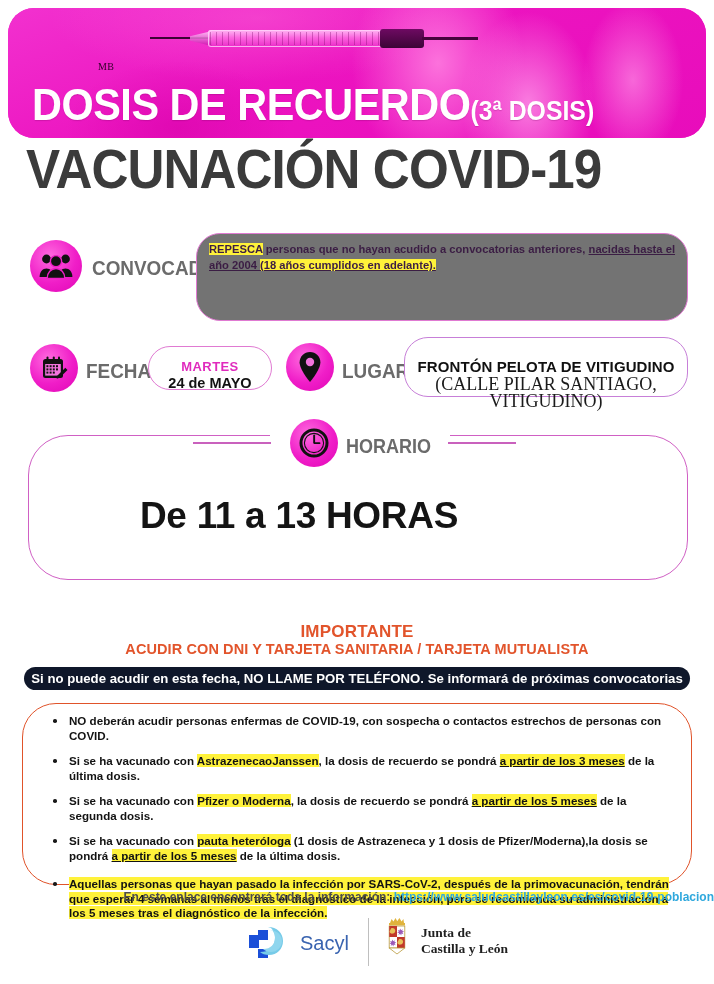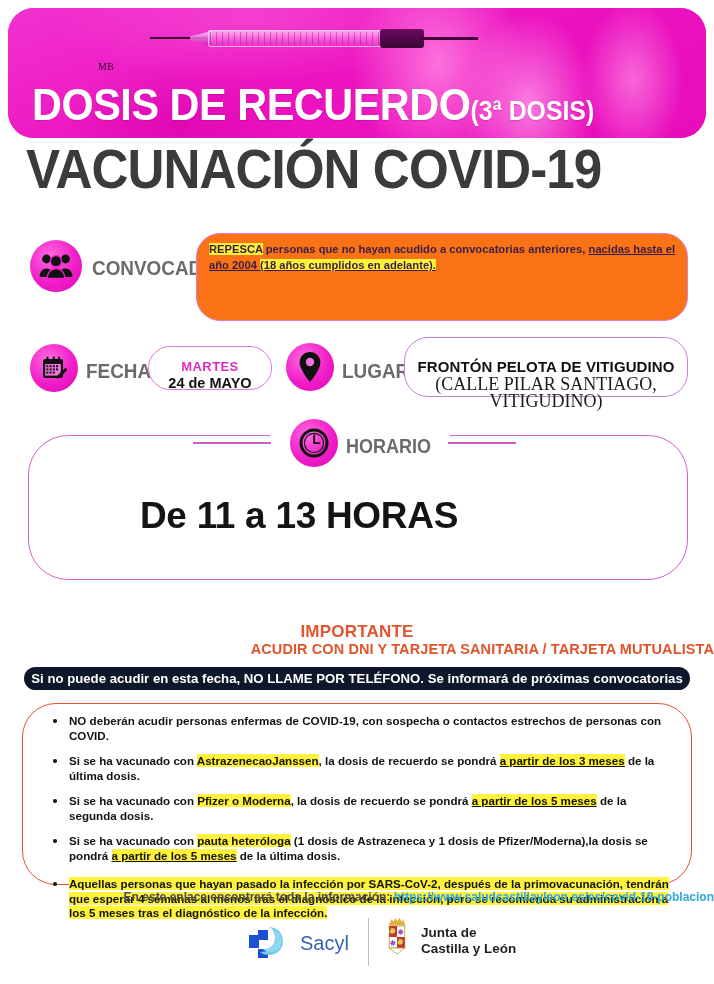--- a/index.html
+++ b/index.html
@@ -80,21 +80,21 @@
     font-family:"Liberation Sans Narrow","Liberation Sans",sans-serif;
     font-weight:bold;color:#6b6b6b;letter-spacing:0px;transform:scaleX(.9);
     transform-origin:left center;
   }
 
   
   .conv-badge{left:30px;top:240px;width:52px;height:52px;}
   .conv-label{left:92px;top:256px;font-size:21px;}
   .conv-box{
     position:absolute;left:196px;top:233px;width:492px;height:88px;
-    border:1.6px solid #e07ad2;border-radius:24px;background:#f97316;
+    border:1.6px solid #e07ad2;border-radius:24px;background:#737373;
     box-sizing:border-box;padding:7px 12px 0 12px;
   }
   .conv-p1{
     font-size:11.2px;line-height:16px;color:#3b1d44;font-weight:bold;
     text-align:justify;margin:0 0 2px 0;
   }
   .conv-p2{
     font-size:11.6px;line-height:15px;color:#1d1d1d;font-weight:bold;margin:6px 0 0 0;
   }
   .hl{background:#fff23a;}
@@ -151,21 +151,21 @@
     font-weight:bold;font-size:37px;color:#141414;letter-spacing:-.3px;
   }
 
   
   .imp-title{
     position:absolute;left:0;top:622px;width:714px;text-align:center;
     font-family:"Liberation Sans Narrow","Liberation Sans",sans-serif;
     font-weight:bold;font-size:17px;color:#e2542b;letter-spacing:.2px;
   }
   .imp-sub{
-    position:absolute;left:0;top:641px;width:714px;text-align:right;
+    position:absolute;left:0;top:641px;width:714px;text-align:center;
     font-family:"Liberation Sans Narrow","Liberation Sans",sans-serif;
     font-weight:bold;font-size:14.5px;color:#e2542b;letter-spacing:.1px;
   }
   .imp-pill{
     position:absolute;left:24px;top:667px;width:666px;height:23px;
     background:#0f172a;border-radius:12px;color:#fff;text-align:center;
     font-family:"Liberation Sans Narrow","Liberation Sans",sans-serif;
     font-weight:bold;font-size:13.2px;line-height:23px;box-sizing:border-box;
   }
 
@@ -196,21 +196,21 @@
   .logos{position:absolute;left:0;top:912px;width:632px;height:62px;}
   .sacyl{
     position:absolute;left:246px;top:10px;display:flex;align-items:center;gap:6px;
   }
   .sacyl-text{
     font-family:"Liberation Sans", sans-serif;font-size:20px;color:#3a64b0;
   }
   .divider{position:absolute;left:368px;top:6px;width:1px;height:48px;background:#bfbfbf;}
   .junta{position:absolute;left:380px;top:4px;display:flex;align-items:center;gap:7px;}
   .junta-text{
-    font-family:Liberation Sans, sans-serif;font-size:13.5px;color:#1f1f1f;
+    font-family:Liberation Serif, serif;font-size:13.5px;color:#1f1f1f;
     font-weight:bold;line-height:16px;
   }
 </style>
 </head>
 <body>
 
 <div class="page">
 
   <div class="banner">
     <div class="banner-photo"></div>

